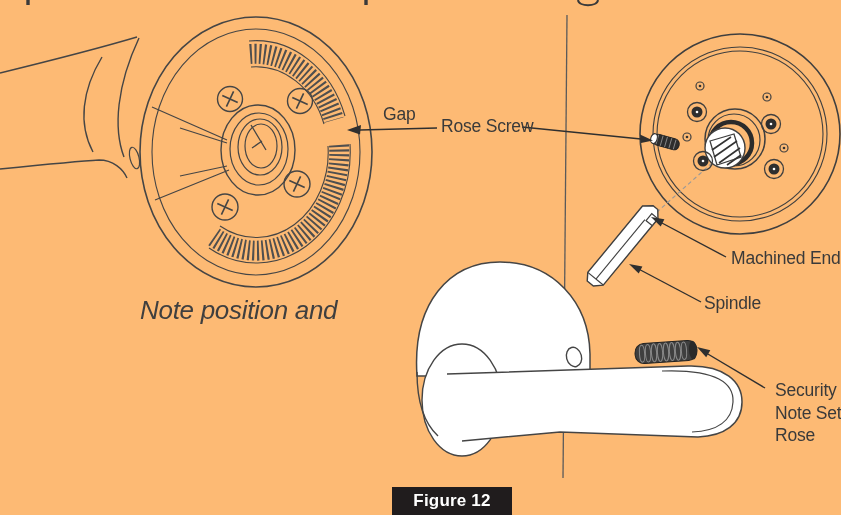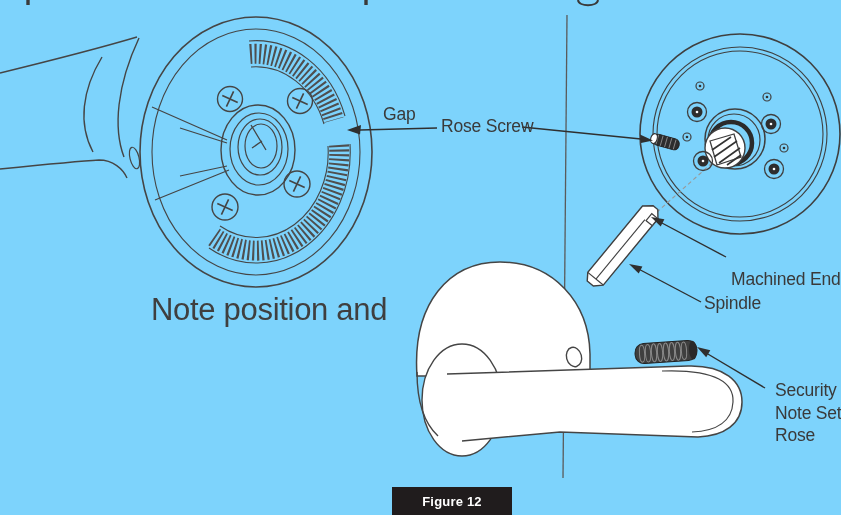--- a/index.html
+++ b/index.html
@@ -1,48 +1,49 @@
 <!DOCTYPE html>
 <html><head>
 <meta charset="utf-8">
 <style>
   html,body{margin:0;padding:0;background:#fff;}
   .stage{
     position:relative;
     width:841px;height:515px;
-    background:#7dd3fc;
+    background:#fdba74;
     overflow:hidden;
     font-family:"Liberation Sans", sans-serif;
   }
   .stage svg{position:absolute;left:0;top:0;}
   .lbl{
     position:absolute;
     color:#3a3a3a;
     font-size:17.5px;
     letter-spacing:-0.2px;
     white-space:nowrap;
     line-height:20px;
   }
   .lbl.multi{line-height:22.5px;}
   .note{
     position:absolute;
-    left:151px;top:294px;
+    left:140px;top:294px;
     color:#3f3f3f;
-    font-size:31px;
+    font-size:26px;
     line-height:32px;
     letter-spacing:-0.3px;
     white-space:nowrap;
+    font-style:italic;
   }
   .badge{
     position:absolute;
     left:392px;top:487px;
     width:120px;height:28px;
     display:flex;align-items:center;justify-content:center;
     font-weight:bold;
-    font-size:13px;
+    font-size:17px;
     letter-spacing:0.2px;
   }
 </style>
 </head>
 <body>
 
 <div class="stage">
 
   <svg width="841" height="515" viewBox="0 0 841 515">
 
@@ -214,21 +215,21 @@
       </g>
       <g>
         <line x1="765" y1="388" x2="707" y2="353.5"></line>
         <polygon points="697,347 710.3,350.2 706.2,357.2" stroke="none"></polygon>
       </g>
     </g>
   </svg>
 
   <div class="lbl" style="left:383px;top:104px;">Gap</div>
   <div class="lbl" style="left:441px;top:116px;">Rose Screw</div>
-  <div class="lbl" style="left:731px;top:248px;margin-top:21px;">Machined End</div>
+  <div class="lbl" style="left:731px;top:248px;">Machined End</div>
   <div class="lbl" style="left:704px;top:293px;text-align:center;">Spindle</div>
   <div class="lbl multi" style="left:775px;top:379px;">
     <div>Security</div>
     <div>Note Set</div>
     <div>Rose</div>
   </div>
 
   <div class="note">
     <div>Note position and</div>
   </div>

